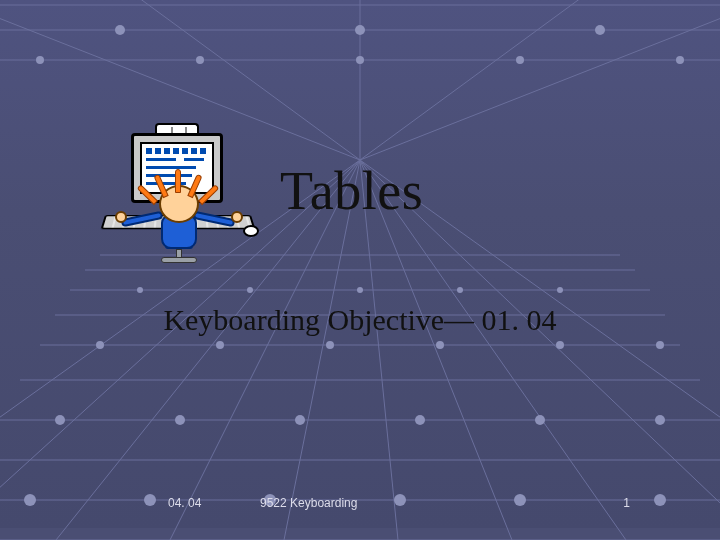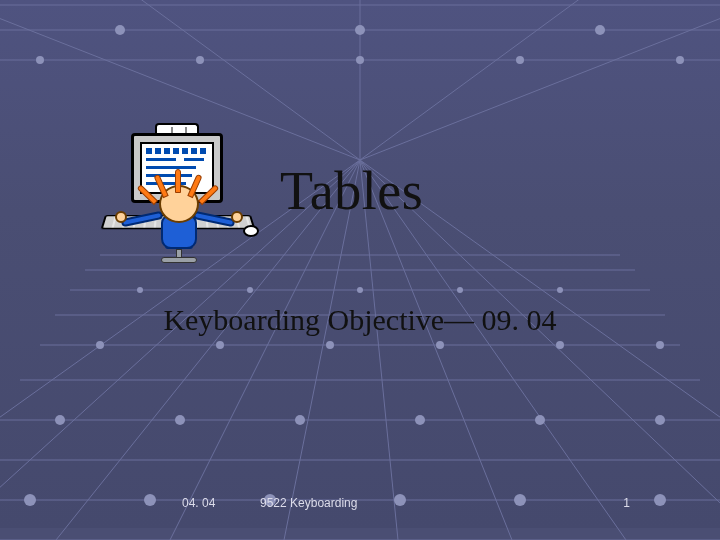--- a/index.html
+++ b/index.html
@@ -50,21 +50,21 @@
     position: absolute;
     bottom: 18px;
     left: 0;
     width: 720px;
     color: #dcdcea;
     font-family: Arial, Helvetica, sans-serif;
     font-size: 12px;
   }
   .footer .f-left {
     position: absolute;
-    left: 182px;
+    left: 168px;
     bottom: 0;
   }
   .footer .f-center {
     position: absolute;
     left: 260px;
     bottom: 0;
   }
   .footer .f-right {
     position: absolute;
     right: 90px;
@@ -361,21 +361,21 @@
           <span></span>
         </div>
       <div class="seat"></div>
       <div class="pole"></div>
       <div class="base"></div>
     </div>
 
     <h1 class="title">Tables</h1>
 
     <div class="subtitle">
-      <div>Keyboarding Objective— 09. 04</div>
+      <div>Keyboarding Objective— 01. 04</div>
     </div>
 
     <div class="footer">
       <span class="f-left">04. 04</span>
       <span class="f-center">9522  Keyboarding</span>
       <span class="f-right">1</span>
     </div>
 
   </div>
 </div>

